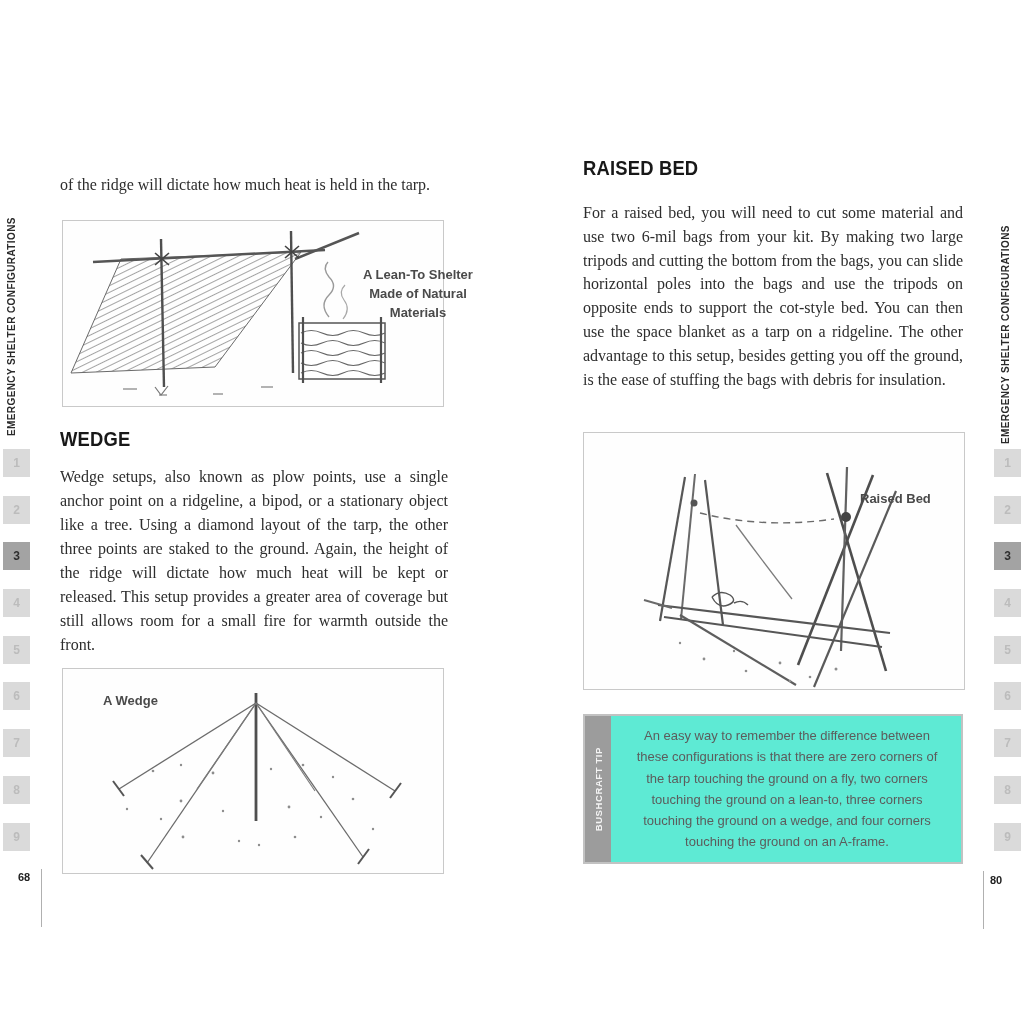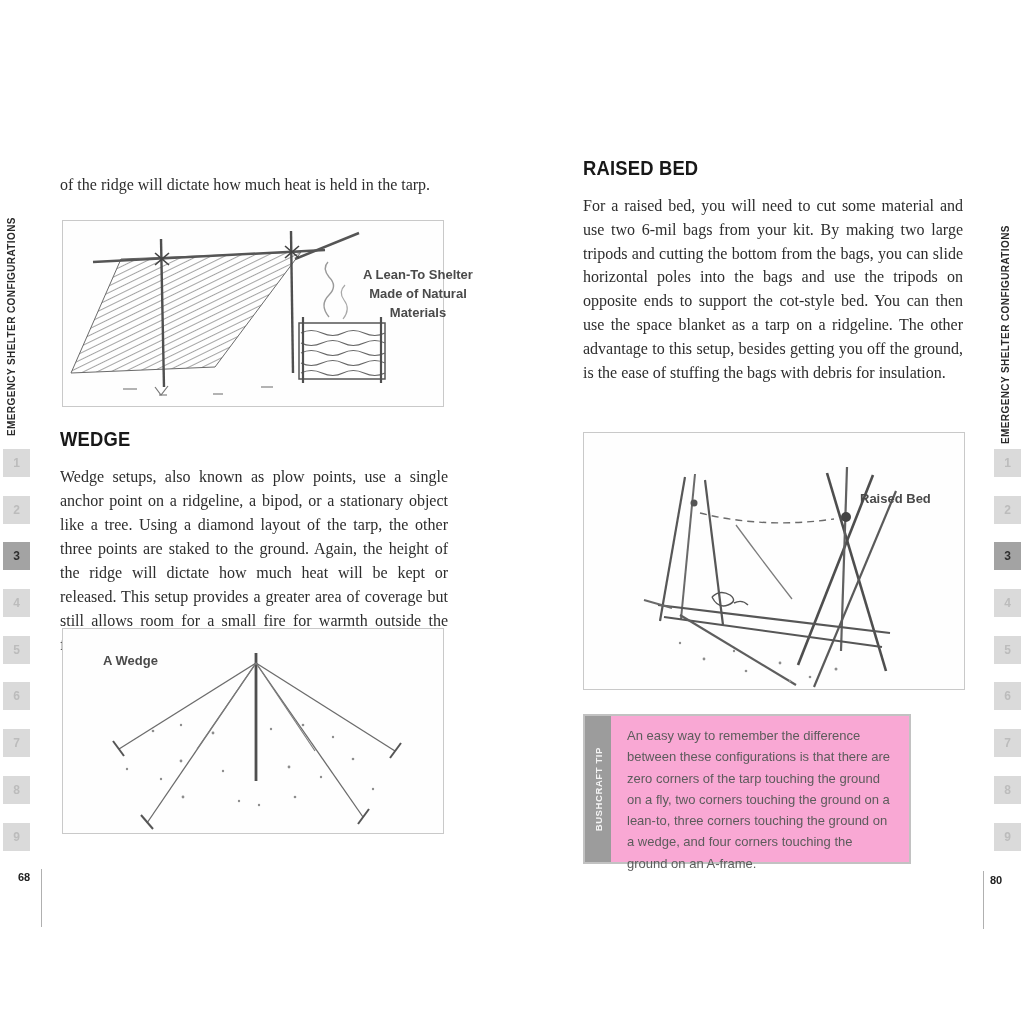--- a/index.html
+++ b/index.html
@@ -14,39 +14,39 @@
   .tabstrip{position:absolute;top:449px;display:flex;flex-direction:column;gap:18.7px;}
   .tabstrip.left{left:3px;}
   .tabstrip.right{left:994px;}
   .tab{width:27px;height:28px;background:#dadada;display:flex;align-items:center;justify-content:center;
        font-family:"Liberation Sans",sans-serif;font-weight:bold;font-size:12px;color:#bcbcbc;}
   .tab.active{background:#a3a3a3;color:#2f2f2f;}
   
   .para{position:absolute;text-align:justify;font-size:16px;line-height:24px;color:#2d2d2d;}
   .para.intro{left:60px;top:156px;width:388px;line-height:26px;}
   .para.wedge{left:60px;top:457px;width:388px;margin-top:8px;}
-  .para.raised{left:583px;top:178px;width:380px;line-height:23.8px;}
+  .para.raised{left:583px;top:185px;width:380px;line-height:23.8px;}
   .heading{position:absolute;font-family:"Liberation Sans",sans-serif;font-weight:bold;
            font-size:20px;letter-spacing:0.2px;color:#181818;transform:scaleX(0.92);transform-origin:left;}
   .heading.wedge{left:60px;top:428px;}
   .heading.raised{left:583px;top:157px;}
   
   .figbox{position:absolute;background:#fefefe;border:1.5px solid #c9c9c9;}
   .figbox.f1{left:62px;top:220px;width:380px;height:185px;}
-  .figbox.f2{left:62px;top:628px;width:380px;height:204px;}
+  .figbox.f2{left:62px;top:668px;width:380px;height:204px;}
   .figbox.f3{left:583px;top:432px;width:380px;height:256px;}
   .figcap{position:absolute;font-family:"Liberation Sans",sans-serif;font-weight:bold;
           font-size:13px;line-height:19px;color:#4a4a4a;}
   .figcap.c1{left:262px;top:44px;width:116px;text-align:center;margin-left:35px;}
   .figcap.c2{left:40px;top:22px;}
   .figcap.c3{left:276px;top:56px;}
   .figbox svg{position:absolute;left:0;top:0;}
   
-  .tipbox{position:absolute;left:583px;top:714px;width:328px;height:150px;
-          border:2px solid #c2c2c2;box-sizing:border-box;display:flex;background:#f9a8d4;}
+  .tipbox{position:absolute;left:583px;top:714px;width:380px;height:150px;
+          border:2px solid #c2c2c2;box-sizing:border-box;display:flex;background:#5eead4;text-align:center;}
   .tipband{width:26px;background:#9c9c9c;display:flex;align-items:center;justify-content:center;flex:none;}
   .tipband span{writing-mode:vertical-rl;transform:rotate(180deg);
           font-family:"Liberation Sans",sans-serif;font-weight:bold;font-size:9.5px;
           letter-spacing:0.6px;color:#f4f4f4;white-space:nowrap;}
   .tiptext{padding:9px 14px 8px 16px;font-family:"Liberation Sans",sans-serif;
           font-size:13px;line-height:21.3px;color:#5c5c5c;}
   
   .pagenum{position:absolute;font-family:"Liberation Sans",sans-serif;font-weight:bold;
            font-size:11px;color:#222;}
   .pagenum.p68{left:18px;top:871px;}

